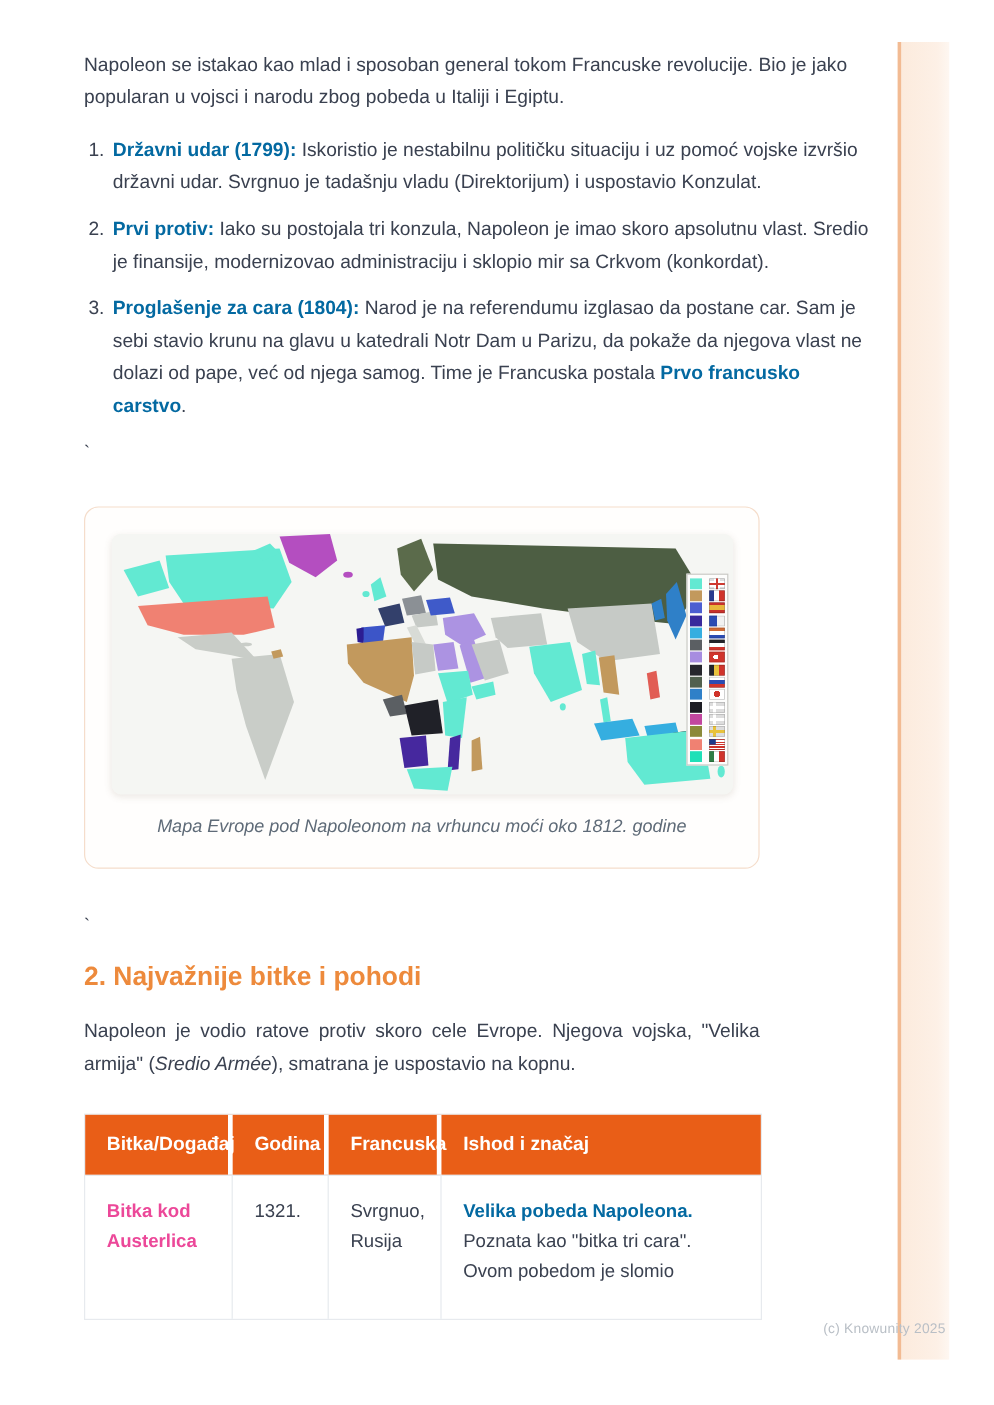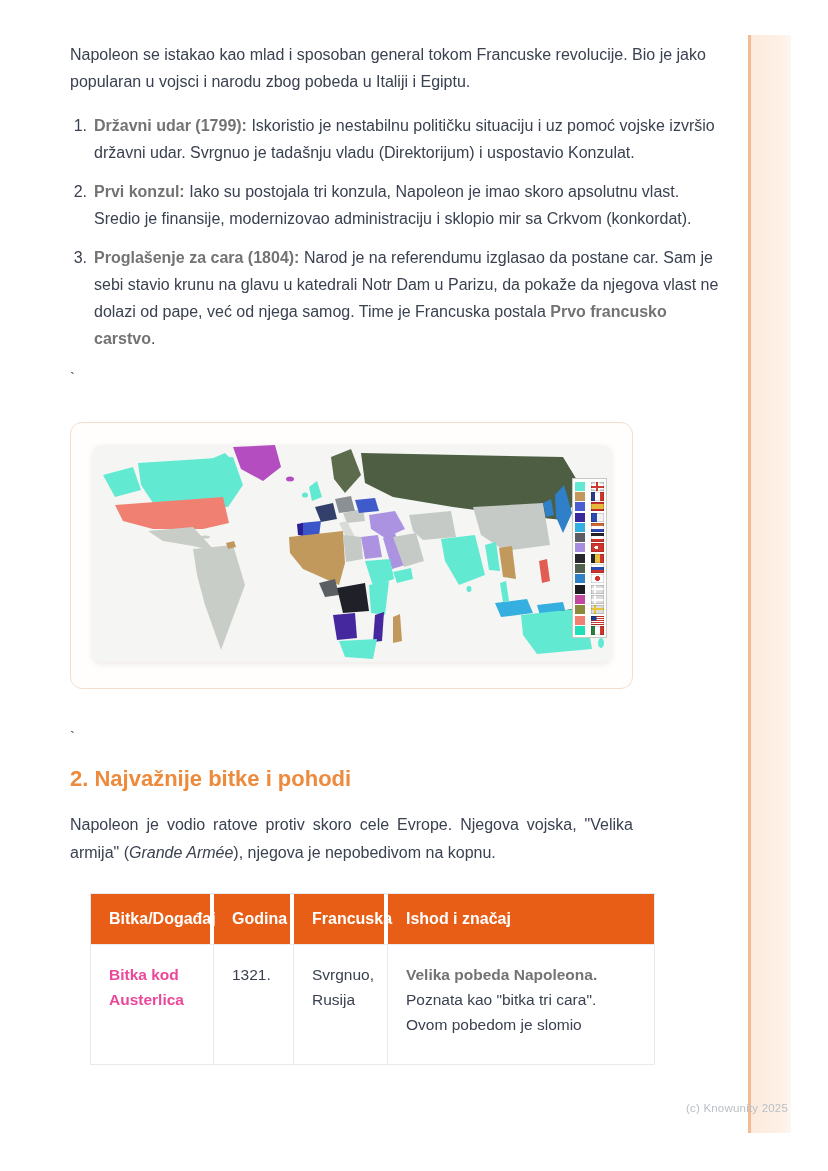--- a/index.html
+++ b/index.html
@@ -12,21 +12,21 @@
     background:linear-gradient(to right,#fcebdd 0%,#fdf0e6 75%,#fef7f1 100%);
     border-left:3px solid #f2bb93; z-index:0; }
 
   .watermark { position:absolute; left:686px; top:1102px; font-size:11.5px; color:#b9bfc6;
     z-index:2; letter-spacing:.2px;text-align:right; }
 
   .content { position:relative; z-index:1; padding:41px 104px 0 70px; width:828px; }
   .body-text { font-size:16px; line-height:27px; color:#3a4150; }
   .justify { text-align:justify; line-height:28px; }
   .justify em { font-style:italic; }
-  strong { font-weight:700; color:#737373; }
+  strong { font-weight:700; color:#0369a1; }
 
   ol.n-list { list-style:none; margin-top:17px; }
   ol.n-list li { display:flex; margin-bottom:12px; }
   ol.n-list .num { width:24px; min-width:24px; text-align:right; padding-right:7px;
     font-size:16px; line-height:27px; }
   ol.n-list .li-body { font-size:16px; line-height:27px; }
 
   .stray { font-size:15px; line-height:27px; color:#3a4150; margin-top:11px; }
 
   .map-card { margin-top:31px; width:563px; border:1px solid #f5ddcb; border-radius:12px;
@@ -73,21 +73,21 @@
     #2b5bb3; }
   .f-united-states { background:
     linear-gradient(#1e3a8a 0 0) top left / 5.5px 4.5px no-repeat,
     repeating-linear-gradient(to bottom,#d0342c 0 1px,#fff 1px 2px); }
   .f-italy { background:linear-gradient(to right,#2e7d45 33%,#fff 33%,#fff 66%,#d0342c 66%); }
 
   .section-heading { margin-top:14px; font-size:22px; line-height:30px; font-weight:700;
     color:#ed8a3c; }
   .section-par { margin-top:17px; width:563px; }
 
-  .battle-table-wrap { margin-top:26px; width:563px;margin-left:20px; }
+  .battle-table-wrap { margin-top:26px; width:563px; }
   table.battle { width:563px; table-layout:fixed; border-collapse:separate; border-spacing:0;
     border:1px solid #e7eaee; }
   table.battle col.c1 { width:123px; } table.battle col.c2 { width:80px; }
   table.battle col.c3 { width:94px; } table.battle col.c4 { width:266px; }
   table.battle th { background:#e95e17; color:#fff; font-weight:700; font-size:16px;
     text-align:left; padding:13px 0 13px 18px; height:50px; }
   table.battle th:not(:last-child) { border-right:4px solid #fff; }
   table.battle td { vertical-align:top; font-size:15.5px; line-height:25px; color:#3a4150;
     padding:17px 14px 14px 18px; border-top:1px solid #e7eaee; }
   table.battle td:not(:last-child) { border-right:1px solid #e7eaee; }
@@ -106,21 +106,21 @@
 
       <p class="body-text">Napoleon se istakao kao mlad i sposoban general tokom Francuske revolucije. Bio je jako popularan u vojsci i narodu zbog pobeda u Italiji i Egiptu.</p>
 
       <ol class="n-list">
         <li>
           <span class="num">1.</span>
           <div class="li-body"><strong>Državni udar (1799):</strong><span> Iskoristio je nestabilnu političku situaciju i uz pomoć vojske izvršio državni udar. Svrgnuo je tadašnju vladu (Direktorijum) i uspostavio Konzulat.</span></div>
         </li>
         <li>
           <span class="num">2.</span>
-          <div class="li-body"><strong>Prvi konzul:</strong><span> Iako su postojala tri konzula, Napoleon je imao skoro apsolutnu vlast. Sredio je finansije, modernizovao administraciju i sklopio mir sa Crkvom (konkordat).</span></div>
+          <div class="li-body"><strong>Prvi protiv:</strong><span> Iako su postojala tri konzula, Napoleon je imao skoro apsolutnu vlast. Sredio je finansije, modernizovao administraciju i sklopio mir sa Crkvom (konkordat).</span></div>
         </li>
         <li>
           <span class="num">3.</span>
           <div class="li-body"><strong>Proglašenje za cara (1804):</strong><span> Narod je na referendumu izglasao da postane car. Sam je sebi stavio krunu na glavu u katedrali Notr Dam u Parizu, da pokaže da njegova vlast ne dolazi od pape, već od njega samog. Time je Francuska postala </span><strong>Prvo francusko carstvo</strong><span>.</span></div>
         </li>
       </ol>
 
       <div class="stray">`</div>
 
       <figure class="map-card">
@@ -276,27 +276,28 @@
               <div class="legend-row">
                 <span class="sw" style="background: rgb(240, 129, 114);"></span>
                 <span class="flag f-united-states"></span>
               </div>
               <div class="legend-row">
                 <span class="sw" style="background: rgb(31, 224, 184);"></span>
                 <span class="flag f-italy"></span>
               </div>
             </div>
         </div>
+        <figcaption class="map-caption">Mapa Evrope pod Napoleonom na vrhuncu moći oko 1812. godine</figcaption>
       </figure>
 
       <div class="stray" style="margin-top:34px;">`</div>
 
       <h2 class="section-heading">2. Najvažnije bitke i pohodi</h2>
 
-      <p class="body-text justify section-par"><span>Napoleon je vodio ratove protiv skoro cele Evrope. Njegova vojska, "Velika armija" (</span><em>Grande Armée</em><span>), njegova je nepobedivom na kopnu.</span></p>
+      <p class="body-text justify section-par"><span>Napoleon je vodio ratove protiv skoro cele Evrope. Njegova vojska, "Velika armija" (</span><em>Sredio Armée</em><span>), smatrana je uspostavio na kopnu.</span></p>
 
       <div class="battle-table-wrap">
         <table class="battle">
           <colgroup>
               <col class="c1">
               <col class="c2">
               <col class="c3">
               <col class="c4">
             </colgroup>
           <thead>

